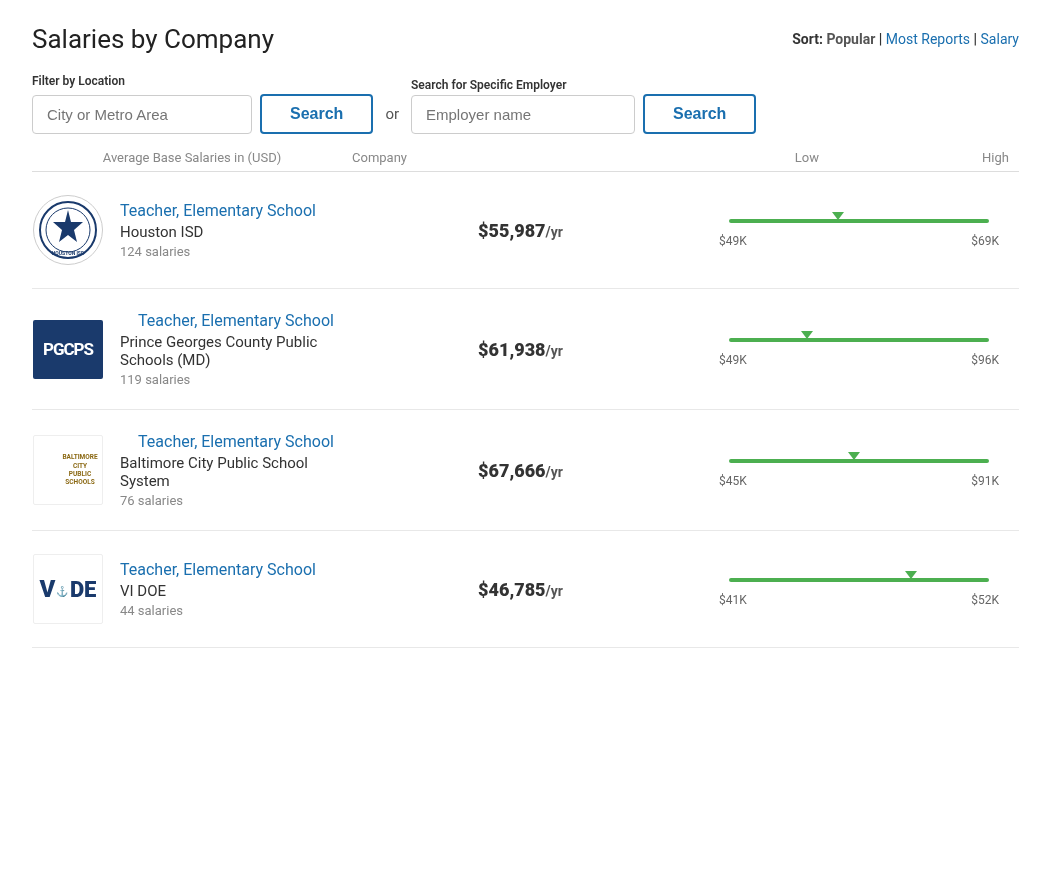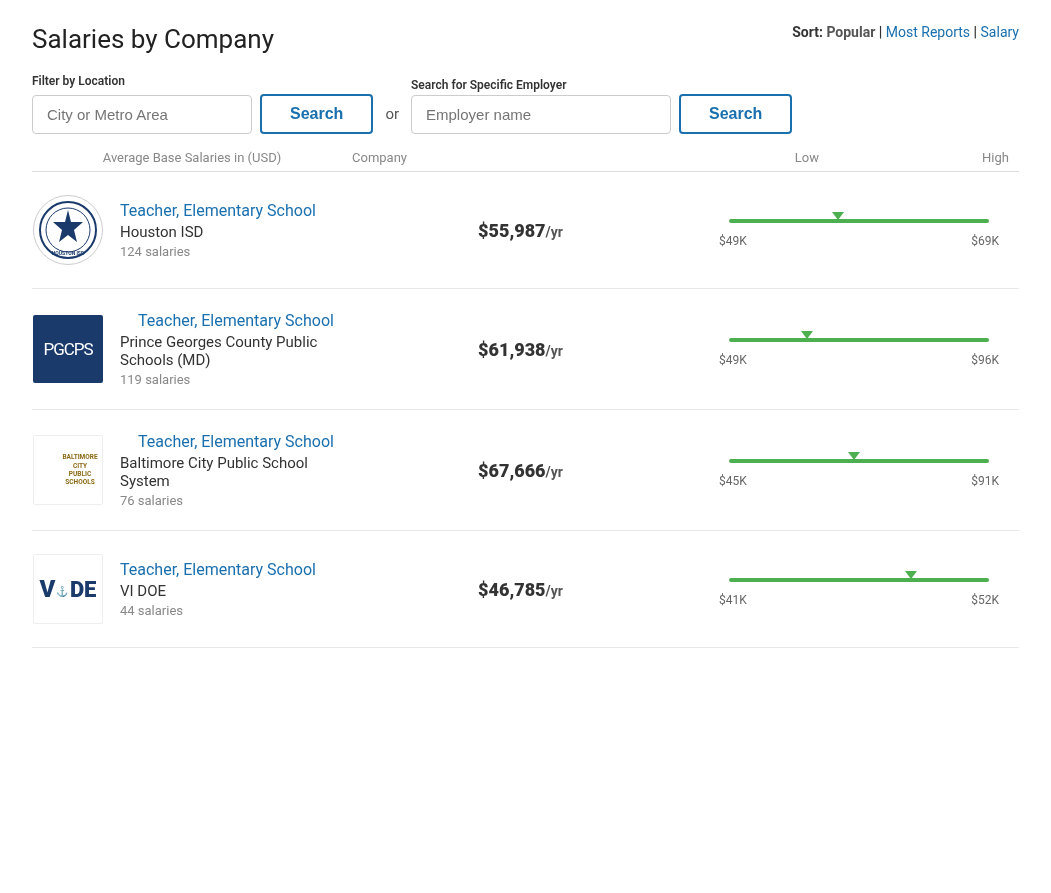--- a/index.html
+++ b/index.html
@@ -7,21 +7,21 @@
       font-family: -apple-system, BlinkMacSystemFont, 'Segoe UI', Roboto, Arial, sans-serif;
       background: #fff;
       color: #333;
       padding: 24px 32px;
       max-width: 1051px;
     }
 
     .page-header {
       display: flex;
       justify-content: space-between;
-      align-items: flex-start;
+      align-items: center;
       margin-bottom: 20px;
     }
 
     .page-title {
       font-size: 26px;
       font-weight: 400;
       color: #222;
     }
 
     .sort-bar {
@@ -69,21 +69,21 @@
       border: 1px solid #ccc;
       border-radius: 4px;
       padding: 10px 14px;
       font-size: 15px;
       color: #999;
       outline: none;
       background: #fff;
     }
 
     .location-input { width: 220px; }
-    .employer-input { width: 260px; }
+    .employer-input { width: 224px; }
 
     .search-btn {
       border: 2px solid #1a6faf;
       background: #fff;
       color: #1a6faf;
       font-size: 16px;
       font-weight: 700;
       padding: 9px 28px;
       border-radius: 4px;
       cursor: pointer;
@@ -287,21 +287,21 @@
       </div>
       <div class="range-labels" style="display:flex;justify-content:space-between;font-size:12px;color:#666;padding:0 20px;">
         <span>$49K</span>
         <span>$69K</span>
       </div>
     </div>
   </div>
     <div class="table-row">
     <div class="company-cell">
       <div class="company-logo" style="border:none;">
-          <div style="background:#1a3a6c;color:#fff;font-size:17px;font-weight:400;letter-spacing:-1px;width:70px;height:68px;display:flex;align-items:center;justify-content:center;border-radius:2px;">PGCPS</div>
+          <div style="background:#1a3a6c;color:#fff;font-size:17px;font-weight:700;letter-spacing:-1px;width:70px;height:59px;display:flex;align-items:center;justify-content:center;border-radius:2px;">PGCPS</div>
         </div>
       <div class="company-info">
         <a href="#" class="job-title-link">Teacher, Elementary School</a>
         <div class="company-name">Prince Georges County Public Schools (MD)</div>
         <div class="salary-count">119 salaries</div>
       </div>
     </div>
     <div class="salary-cell">
       <strong>$61,938</strong><span class="unit">/yr</span>
     </div>

